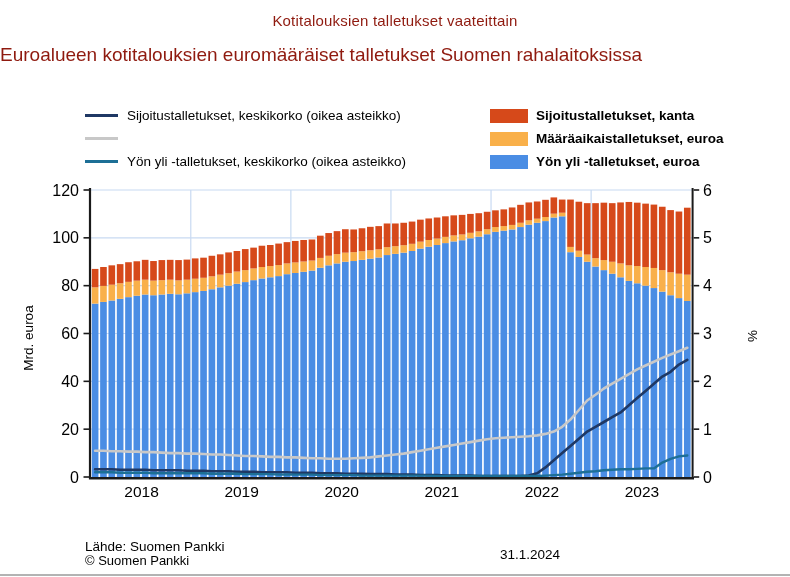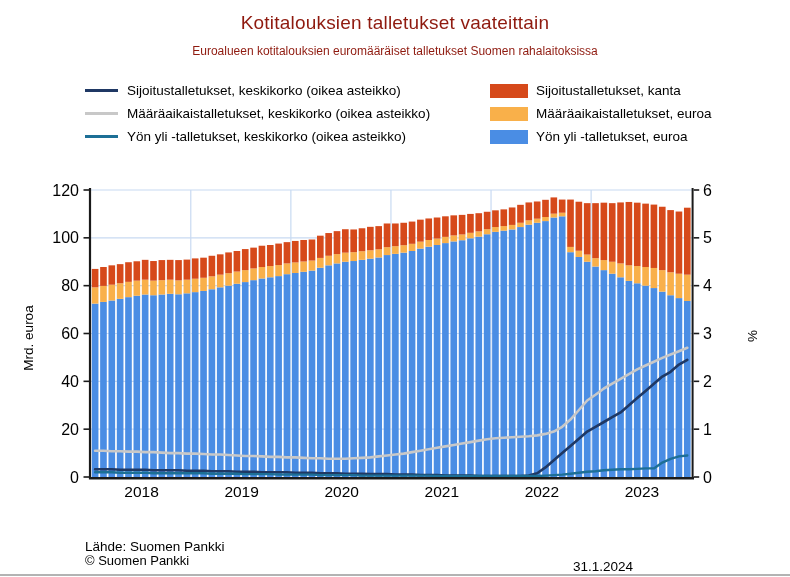--- a/index.html
+++ b/index.html
@@ -2,53 +2,52 @@
 <html><head>
 <meta charset="utf-8">
 <style>
   html,body{margin:0;padding:0;}
   body{
     width:790px;height:577px;position:relative;background:#ffffff;
     font-family:"Liberation Sans", sans-serif;overflow:hidden;color:#000;
   }
   .title{
     position:absolute;top:12px;left:0;width:790px;text-align:center;
-    font-size:19px;color:#8f1a0f;letter-spacing:0.2px;
+    font-size:15px;color:#8f1a0f;letter-spacing:0.2px;
   }
   .subtitle{
-    position:absolute;top:44px;left:0;width:790px;text-align:center;
-    font-size:12px;color:#8f1a0f;
+    position:absolute;top:44px;left:0;width:790px;
+    font-size:19px;color:#8f1a0f;
   }
-  .legend-col{position:absolute;top:79px;}
+  .legend-col{position:absolute;top:104px;}
   .legend-col.left{left:85px;}
-  .legend-col.right{left:490px;}
+  .legend-col.right{left:490px;font-weight:bold;}
   .legend-row{display:flex;align-items:center;height:23px;}
   .lswatch{width:33px;height:3px;margin-right:9px;flex:0 0 auto;}
   .bswatch{width:38px;height:14px;margin-right:8px;flex:0 0 auto;}
   .legend-label{font-size:13.5px;white-space:nowrap;}
   .chart-wrap{position:absolute;top:178px;left:0;}
   .foot-source{position:absolute;top:517px;left:85px;font-size:13.5px;margin-top:22px;}
   .foot-copy{position:absolute;top:553px;left:85px;font-size:13px;}
-  .foot-date{position:absolute;top:547px;left:500px;width:206px;text-align:center;font-size:13.5px;margin-top:12px;}
+  .foot-date{position:absolute;top:547px;left:500px;width:206px;text-align:left;font-size:13.5px;}
   .bottom-rule{position:absolute;top:574px;left:0;width:790px;height:2px;background:#b3b3b3;}
 </style>
 </head>
 <body>
 
 <div class="title">Kotitalouksien talletukset vaateittain</div>
 <div class="subtitle">Euroalueen kotitalouksien euromääräiset talletukset Suomen rahalaitoksissa</div>
 
 <div class="legend-col left">
   <div class="legend-row">
     <div class="lswatch" style="background-color: rgb(31, 56, 100);"></div>
     <span class="legend-label">Sijoitustalletukset, keskikorko (oikea asteikko)</span>
   </div>
   <div class="legend-row">
     <div class="lswatch" style="background-color: rgb(200, 200, 200);"></div>
-    <span class="legend-label">Määräaikaistalletukset, keskikorko (oikea asteikko)</span>
   </div>
   <div class="legend-row">
     <div class="lswatch" style="background-color: rgb(29, 111, 150);"></div>
     <span class="legend-label">Yön yli -talletukset, keskikorko (oikea asteikko)</span>
   </div>
 </div>
 
 <div class="legend-col right">
   <div class="legend-row">
     <div class="bswatch" style="background-color: rgb(214, 73, 26);"></div>

